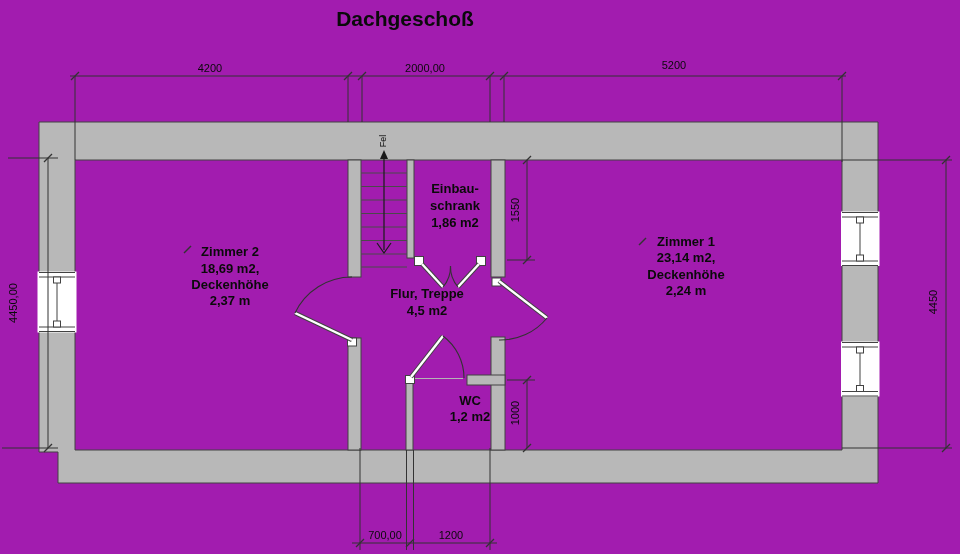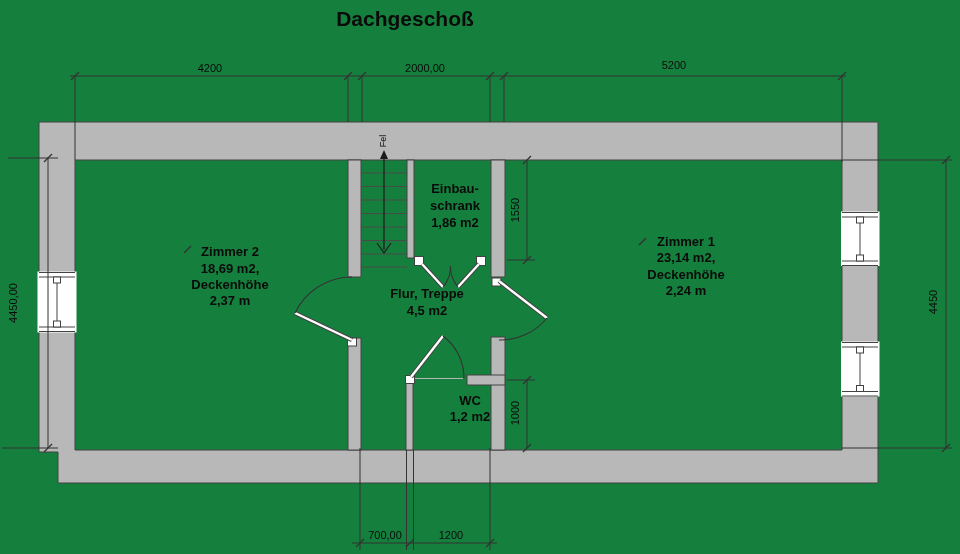--- a/index.html
+++ b/index.html
@@ -1,16 +1,16 @@
 <!DOCTYPE html>
 <html><head>
 <meta charset="utf-8">
 <style>
   html,body{margin:0;padding:0;background:#fff;}
-  .page{position:relative;width:960px;height:554px;background:#15803d;overflow:hidden;
+  .page{position:relative;width:960px;height:554px;background:#a21caf;overflow:hidden;
         font-family:"Liberation Sans",sans-serif;}
   svg{display:block;}
   text{fill:#0a0a0a;text-anchor:middle;}
   .title-label{font:bold 21px "Liberation Sans",sans-serif;}
   .room-label{font:bold 13px "Liberation Sans",sans-serif;}
   .dim-label{font:11px "Liberation Sans",sans-serif;}
   .small-label{font:9px "Liberation Sans",sans-serif;}
   .wall{fill:#b8b8b8;stroke:#424242;stroke-width:1;}
   .white-fill{fill:#ffffff;stroke:none;}
   .winline{stroke:#424242;stroke-width:1;fill:none;}

